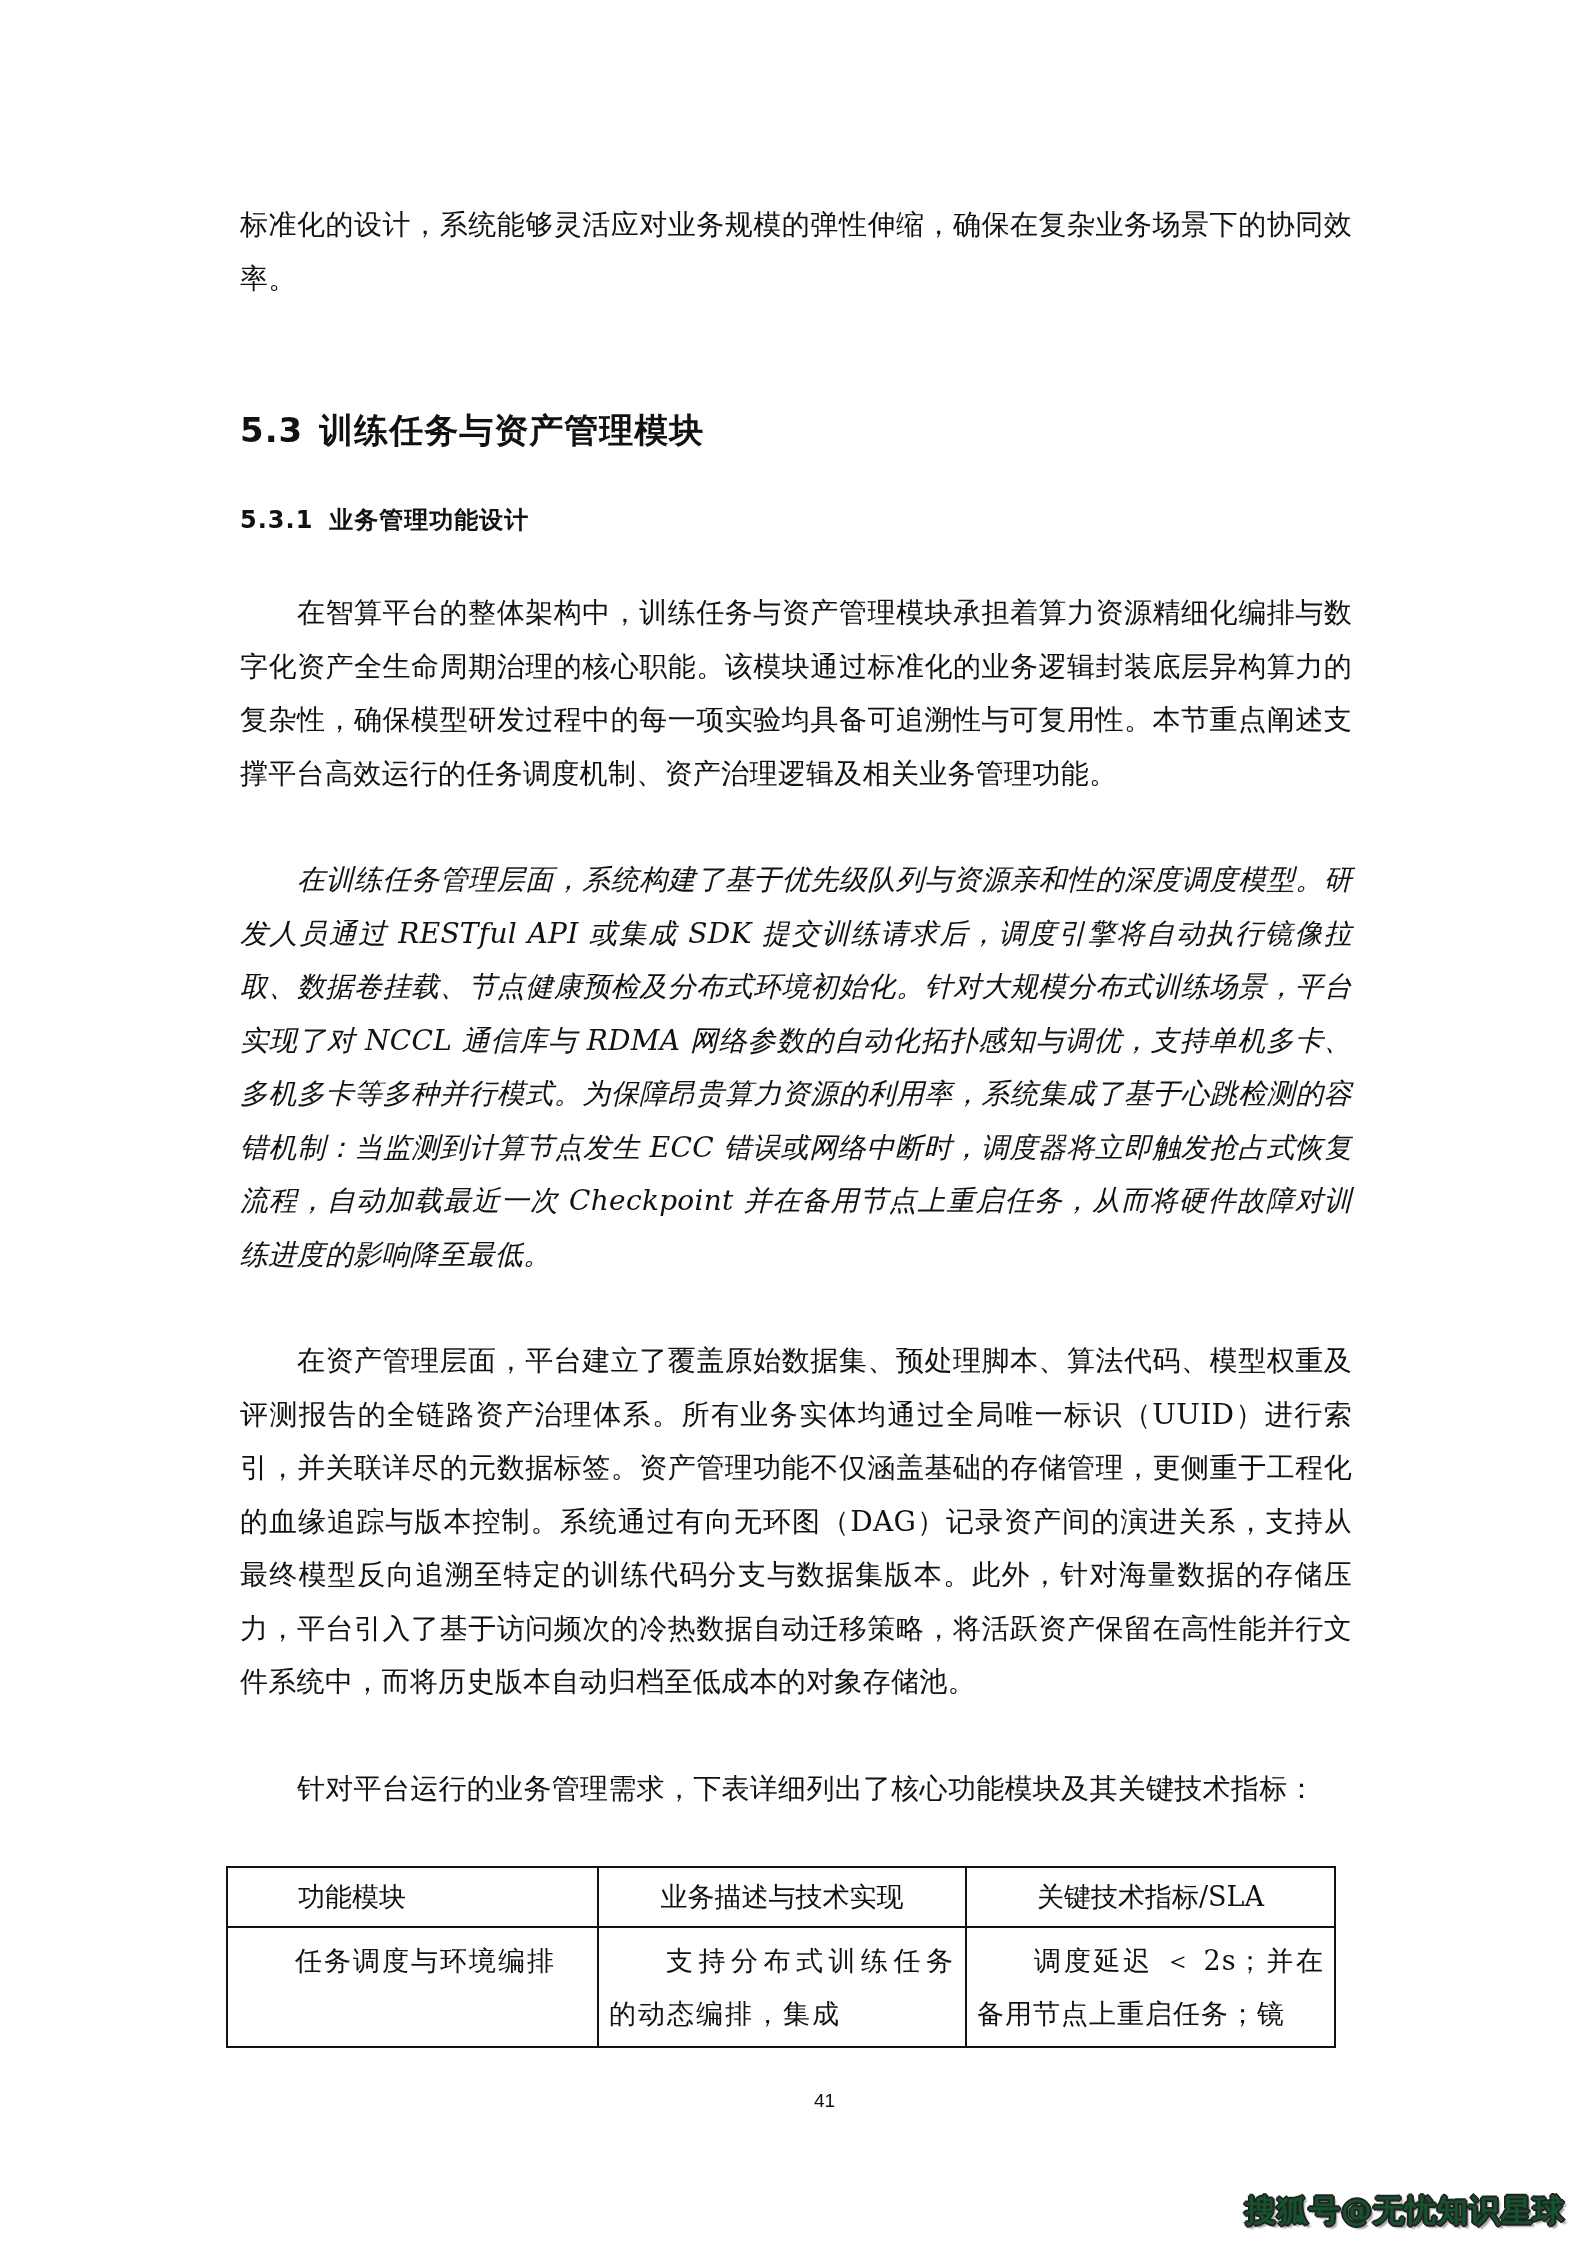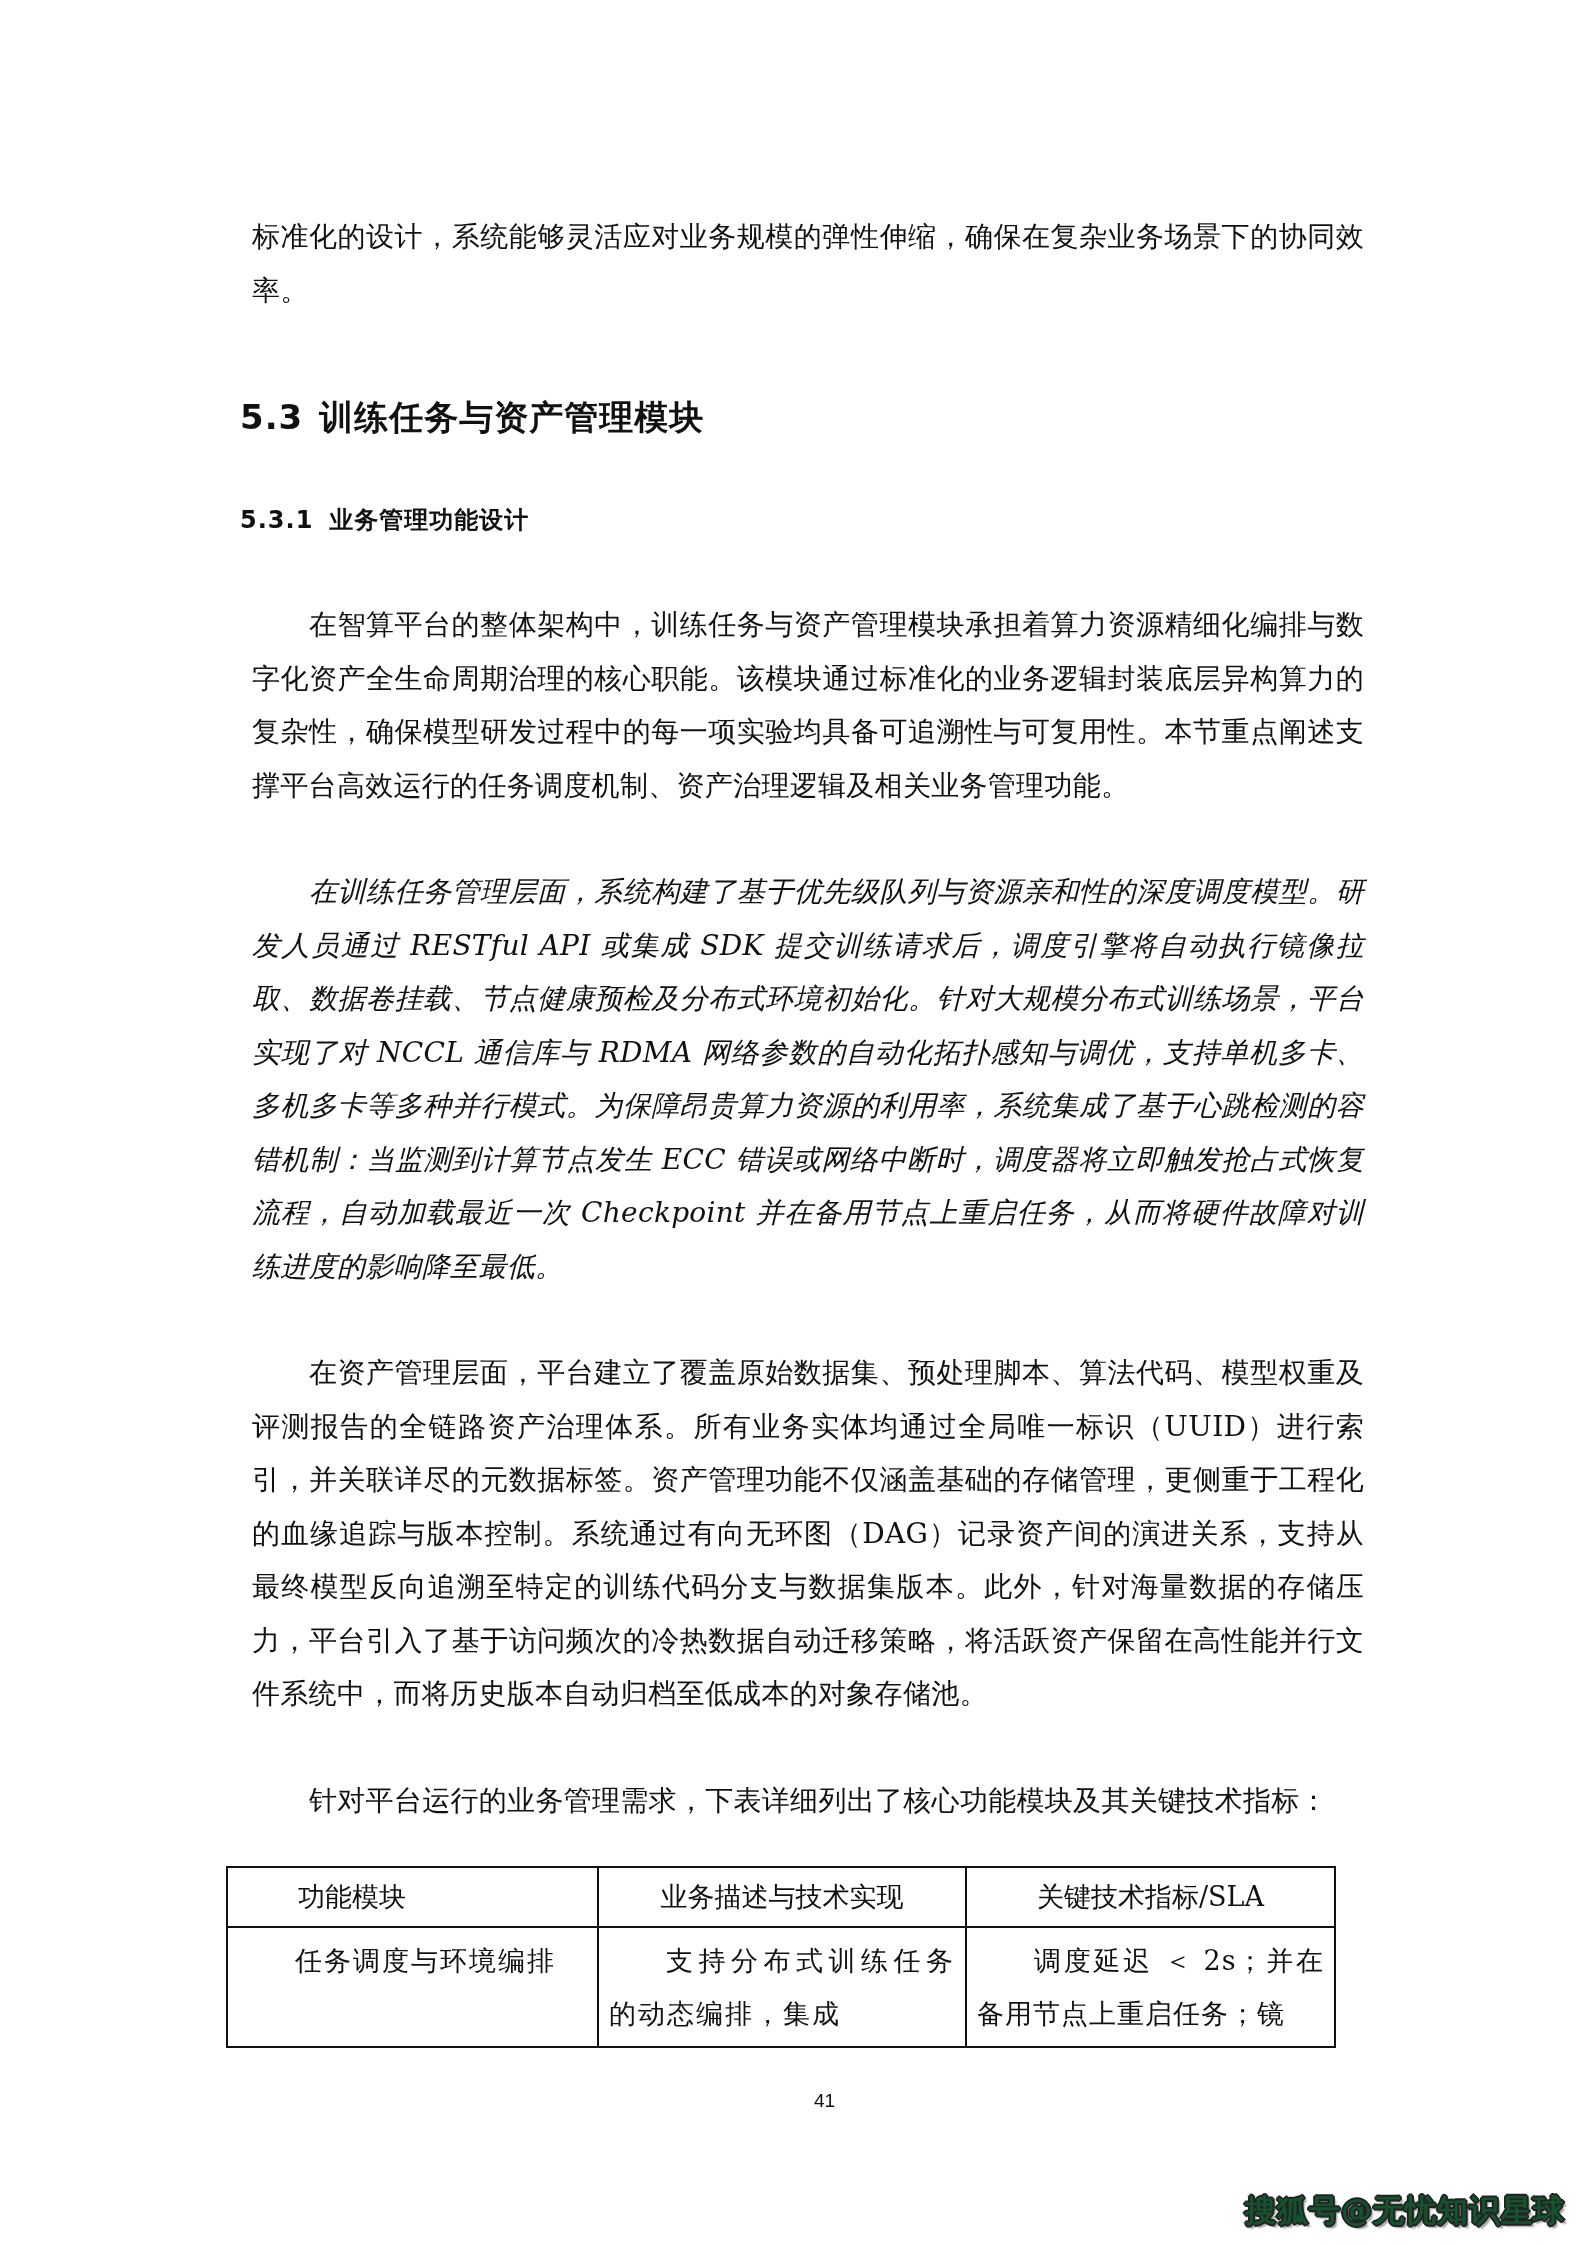--- a/index.html
+++ b/index.html
@@ -20,31 +20,31 @@
       left: 0; top: 0;
       width: 1587px;
       height: 2245px;
     }
     .para {
       position: absolute;
       left: 240px;
       width: 1112px;
       font-size: 28px;
       line-height: 53.5px;
-      margin: 12px;
+      margin: 0;
       text-align: justify;
       text-justify: inter-ideograph;
       word-break: break-all;
       letter-spacing: 0.3px;
     }
     .indent { text-indent: 57px; }
     .h2 {
       position: absolute;
       left: 240px;
-      top: 387px;
+      top: 400px;
       font-family: "DejaVu Sans", "Liberation Sans", sans-serif;
       font-size: 34px;
       font-weight: bold;
       margin: 0;
       line-height: 60px;
       letter-spacing: 1px;
     }
     .h3 {
       position: absolute;
       left: 240px;

